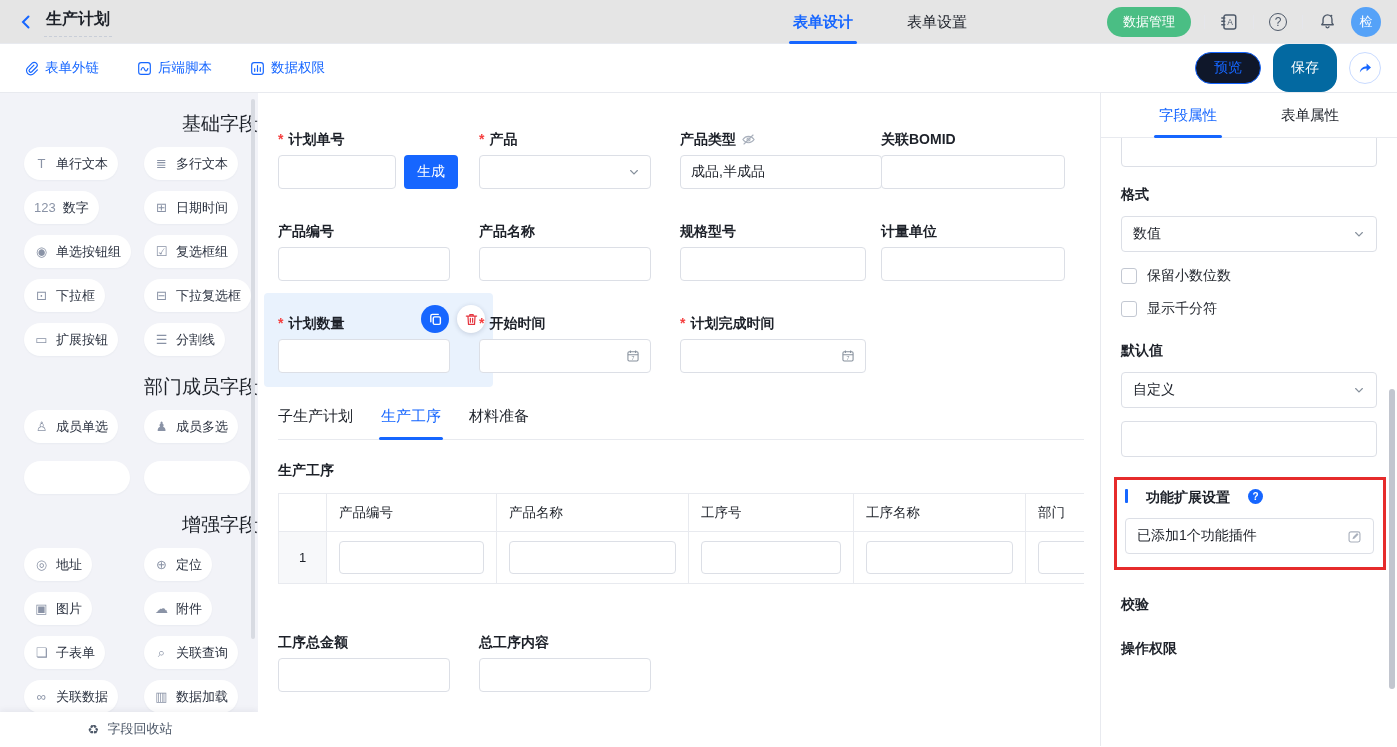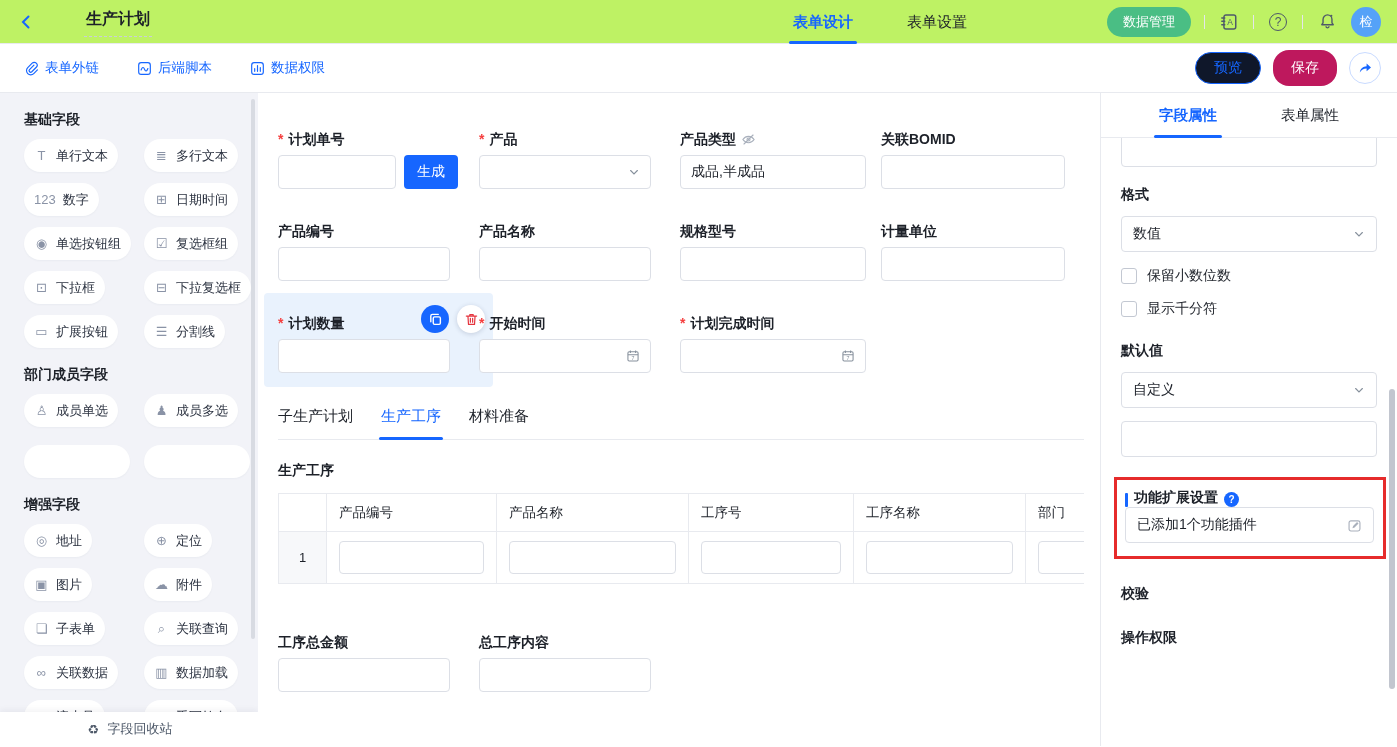--- a/index.html
+++ b/index.html
@@ -1,49 +1,49 @@
 <!DOCTYPE html>
 <html><head>
 <meta charset="utf-8">
 <style>
   * { box-sizing: border-box; margin: 0; padding: 0; }
   html,body { width:1397px; height:747px; overflow:hidden; }
   body { font-family:"Liberation Sans","DejaVu Sans",sans-serif; font-size:14px; color:#1d2129; background:#fff; position:relative; }
   svg { display:block; }
 
   
-  .header { height:44px; display:flex; align-items:center; padding:0 16px 0 14px; border-bottom:1px solid #e8eaef; position:relative; background:#bef264;gap:40px; }
+  .header { height:44px; display:flex; align-items:center; padding:0 16px 0 14px; border-bottom:1px solid #e8eaef; position:relative; background:#e5e5e5; }
   .back-btn { width:24px; height:24px; display:flex; align-items:center; justify-content:center; cursor:pointer; }
   .form-title { font-size:16px; font-weight:bold; margin-left:6px; padding:2px 2px 7px; border-bottom:1px dashed #c9ced8; line-height:20px; }
   .h-tabs { position:absolute; left:793px; top:0; height:44px; display:flex; gap:54px; }
   .h-tab { height:44px; display:flex; align-items:center; font-size:15px; color:#1d2129; position:relative; cursor:pointer; }
   .h-tab.checked { color:#1666ff; font-weight:bold; }
   .h-tab.checked::after { content:""; position:absolute; left:-4px; right:-4px; bottom:0; height:3px; background:#1666ff; border-radius:2px; }
   .header-right { margin-left:auto; display:flex; align-items:center; gap:13px; }
   .btn-green { height:30px; padding:0 16px; border-radius:15px; background:#4abe84; color:#fff; font-size:13px; display:flex; align-items:center; cursor:pointer; }
   .h-sep { width:1px; height:14px; background:#e5e6eb; }
   .h-ic { width:22px; height:22px; display:flex; align-items:center; justify-content:center; cursor:pointer; color:#4e5969; }
   .help-badge { width:18px; height:18px; border-radius:50%; border:1.4px solid #4e5969; font-size:12px; display:flex; align-items:center; justify-content:center; color:#4e5969; }
   .avatar { width:30px; height:30px; border-radius:50%; background:#55a2f8; color:#fff; font-size:13px; display:flex; align-items:center; justify-content:center; cursor:pointer; }
 
   
   .toolbar { height:49px; border-bottom:1px solid #e8eaef; display:flex; align-items:center; padding:0 16px 0 24px; background:#fff; }
   .tb-links { display:flex; gap:38px;text-align:right; }
   .tb-link { display:flex; align-items:center; gap:6px; color:#1666ff; font-size:13.5px; cursor:pointer; }
   .tb-right { margin-left:auto; display:flex; align-items:center; gap:12px; }
   .btn-preview { height:32px; padding:0 18px; border-radius:16px; border:1px solid #1666ff; color:#1666ff; background:#0f172a; font-size:14px; display:flex; align-items:center; cursor:pointer; }
-  .btn-save { height:36px; padding:0 18px; border-radius:16px; background:#be185d; color:#fff; font-size:14px; display:flex; align-items:center; cursor:pointer; }
+  .btn-save { height:48px; padding:0 18px; border-radius:16px; background:#0369a1; color:#fff; font-size:14px; display:flex; align-items:center; cursor:pointer; }
   .btn-share { width:32px; height:32px; border-radius:50%; border:1px solid #c9dbff; background:#fff; display:flex; align-items:center; justify-content:center; cursor:pointer; }
 
   
   .body { display:flex; height:653px; }
 
   
   .sidebar { width:258px; background:#f2f3f8; padding:16px 0 0 24px; position:relative; overflow:hidden; flex:none; }
-  .sec-title { font-size:14px; font-weight:bold; margin:2px 0 10px; }
+  .sec-title { font-size:19px; font-weight:normal; margin:2px 0 10px;text-align:right; }
   .pill-grid { display:grid; grid-template-columns:106px 106px; gap:11px 14px; margin-bottom:18px; }
   .pill { height:33px; background:#fff; border-radius:17px; display:inline-flex; align-items:center; gap:7px; padding:0 10px; font-size:13px; color:#2b3240; width:max-content; cursor:grab; box-shadow:0 1px 2px rgba(30,40,70,.04); }
   .pill-icon { color:#8a93a6; font-size:13px; min-width:15px; text-align:center; line-height:1; }
   .recycle-bar { position:absolute; left:0; bottom:0; width:258px; height:34px; background:#fff; display:flex; align-items:center; justify-content:center; gap:7px; font-size:13px; color:#4e5969; box-shadow:0 -2px 6px rgba(30,40,70,.06); cursor:pointer; }
   .sb-scroll { position:absolute; right:3px; top:6px; width:4px; height:540px; border-radius:2px; background:#d8dbe2; }
 
   
   .canvas { flex:1; background:#fff; padding:36px 0 0 20px; overflow:hidden; position:relative; }
   .fgrid { display:grid; grid-template-columns:repeat(4,201px); row-gap:32px; }
   .fld { position:relative; }
@@ -72,33 +72,33 @@
   .subtable .rownum { width:48px; text-align:center; padding:0; }
   .subtable td.rownum { background:#f7f8fa; font-size:13px; }
   .cell-inp { height:33px; width:100%; border:1px solid #dcdfe6; border-radius:4px; background:#fff; }
 
   .footer-grid { display:grid; grid-template-columns:repeat(3,201px); margin-top:48px; }
 
   
   .rpanel { width:297px; flex:none; border-left:1px solid #e8eaef; background:#fff; position:relative; overflow:hidden; }
   .rp-tabs { height:45px; border-bottom:1px solid #e8eaef; display:flex; justify-content:space-around; padding:0 26px; }
   .rp-tab { height:45px; display:flex; align-items:center; font-size:14.5px; position:relative; cursor:pointer; }
-  .rp-tab.checked { color:#1666ff; font-weight:bold; }
+  .rp-tab.checked { color:#1666ff; font-weight:normal; }
   .rp-tab.checked::after { content:""; position:absolute; left:-5px; right:-5px; bottom:0; height:3px; background:#1666ff; border-radius:2px; }
   .rp-content { padding:0 20px; overflow:hidden; height:608px; }
   .rp-inp { height:36px; border:1px solid #dcdfe6; border-radius:4px; background:#fff; display:flex; align-items:center; justify-content:space-between; padding:0 11px; font-size:14px; }
   .rp-inp.clip { margin-top:-7px; }
   .rp-label { font-weight:bold; font-size:14px; margin:19px 0 12px; }
   .rp-select { height:36px; border:1px solid #dcdfe6; border-radius:4px; display:flex; align-items:center; justify-content:space-between; padding:0 11px; font-size:14px; cursor:pointer; }
   .cb-row { display:flex; align-items:center; gap:10px; margin:15px 0; font-size:14px; cursor:pointer; }
   .cb { width:16px; height:16px; border:1.4px solid #c3c8d2; border-radius:3px; background:#fff; flex:none; position:relative; }
   .cb.checked { background:#1666ff; border-color:#1666ff; }
   .cb.checked::after { content:"✓"; position:absolute; left:1.5px; top:-1px; color:#fff; font-size:12px; font-weight:bold; }
   .annotation-box { border:3px solid #e62b2b; margin:20px -9px 0 -7px; padding:9px 9px 13px 8px; }
-  .ext-head { display:flex; align-items:flex-end; gap:6px; font-weight:bold; font-size:14px; }
+  .ext-head { display:flex; align-items:flex-start; gap:18px; font-weight:bold; font-size:14px; margin-bottom:11px; }
   .blue-bar { width:3px; height:14px; background:#1666ff; border-radius:1px; }
   .q-badge { width:15px; height:15px; border-radius:50%; background:#1666ff; color:#fff; font-size:10px; font-weight:bold; display:flex; align-items:center; justify-content:center; }
   .rp-scroll { position:absolute; right:2px; top:296px; width:6px; height:300px; border-radius:3px; background:#c2c6cf; }
 </style>
 </head>
 <body>
 
 <div class="header">
   <div class="back-btn">
     <svg width="16" height="16" viewBox="0 0 16 16">
@@ -342,21 +342,21 @@
       </div>
       <div class="fld">
         <div class="fld-label">
           <span>产品类型</span>
           <svg width="15" height="15" viewBox="0 0 16 16">
               <path d="M2 8s2.3-3.4 6-3.4S14 8 14 8s-2.3 3.4-6 3.4S2 8 2 8z" fill="none" stroke="#a9b0bc" stroke-width="1.2"></path>
               <circle cx="8" cy="8" r="1.6" fill="none" stroke="#a9b0bc" stroke-width="1.2"></circle>
               <path d="M3.2 12.8 12.8 3.2" stroke="#a9b0bc" stroke-width="1.2" stroke-linecap="round"></path>
             </svg>
         </div>
-        <div class="inp" style="width:186px">成品,半成品</div>
+        <div class="inp" style="width:202px">成品,半成品</div>
       </div>
       <div class="fld">
         <div class="fld-label">
             <span>关联BOMID</span>
           </div>
         <div class="inp" style="width:184px"></div>
       </div>
 
       <div class="fld">
         <div class="fld-label">

